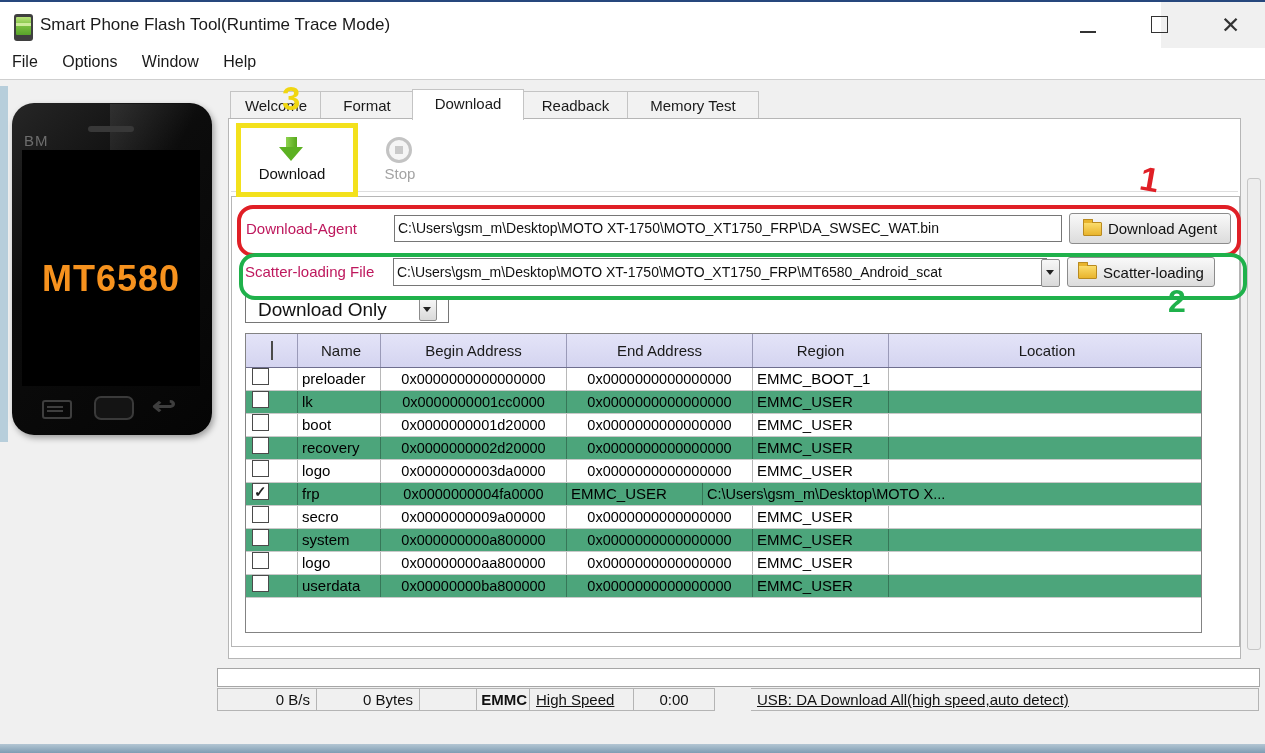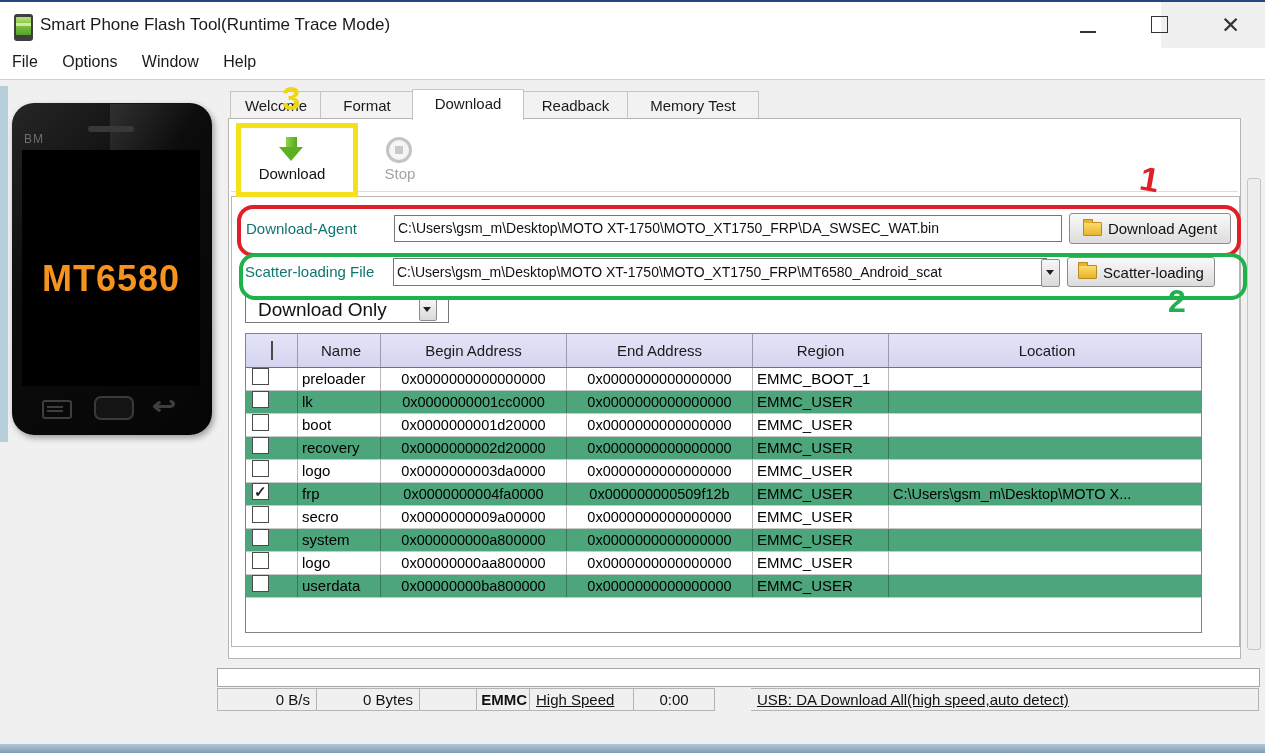--- a/index.html
+++ b/index.html
@@ -22,21 +22,21 @@
   .menu-item{display:inline-block;margin-top:5px;font-size:16px;color:#1a1a1a;padding:0 10px;}
   .menu-item:first-child{margin-left:2px;}
 
   
   .blue-stripe{left:0;top:86px;width:8px;height:356px;background:#b7cedb;}
   .phone-body{left:12px;top:103px;width:200px;height:332px;background:#0c0c0c;border-radius:22px;
       background:linear-gradient(135deg,#262626 0%,#0c0c0c 38%,#050505 100%);box-shadow:2px 3px 6px rgba(0,0,0,.35);}
   .phone-glare{left:110px;top:104px;width:100px;height:60px;border-radius:0 22px 0 0;
       background:linear-gradient(115deg,rgba(255,255,255,.10),rgba(255,255,255,0) 70%);}
   .phone-speaker{left:88px;top:126px;width:46px;height:6px;background:#383838;border-radius:3px;}
-  .phone-brand{left:24px;top:132px;font-size:12px;color:#6d6d6d;letter-spacing:1px;}
+  .phone-brand{left:24px;top:132px;font-size:15px;color:#6d6d6d;letter-spacing:1px;}
   .phone-screen{left:22px;top:150px;width:178px;height:236px;background:#000;}
   .phone-label{left:22px;top:258px;width:178px;text-align:center;font-size:36px;font-weight:bold;
       color:#f6921e;letter-spacing:1px;}
   .nav-menu{left:42px;top:400px;width:26px;height:15px;border:2px solid #3e3e3e;border-radius:3px;}
   .nav-menu:after{content:"";position:absolute;left:3px;top:4px;width:16px;height:2px;background:#3e3e3e;box-shadow:0 4px 0 #3e3e3e;}
   .nav-home{left:94px;top:396px;width:36px;height:20px;border:2px solid #3a3a3a;border-radius:7px;background:#141414;}
   .nav-back{left:154px;top:392px;font-size:24px;font-weight:bold;color:#3e3e3e;transform:scaleX(1.2);}
 
   
   .tab{top:91px;height:27px;background:#f2f2f2;border:1px solid #c4c4c4;border-bottom:none;
@@ -59,21 +59,21 @@
 
   
   .group-box{left:231px;top:196px;width:1007px;height:449px;border:1px solid #b6b6b6;background:#fff;}
   .anno-red{left:237px;top:205px;width:996px;height:44px;border:4px solid #e01f26;border-radius:16px;z-index:6;}
   .anno-green{left:239px;top:253px;width:1000px;height:39px;border:4px solid #1fb14b;border-radius:16px;z-index:6;}
   .anno-num{font-weight:bold;z-index:7;font-family:"Liberation Sans",sans-serif;}
   .num1{left:1140px;top:160px;font-size:34px;color:#e01f26;transform:rotate(10deg);}
   .num2{left:1168px;top:283px;font-size:32px;color:#1fb14b;}
   .num3{left:282px;top:80px;font-size:33px;color:#f0d611;z-index:8;}
 
-  .field-label{font-size:15px;color:#0f766e;}
+  .field-label{font-size:15px;color:#be185d;}
   .txt-input{background:#fff;border:1px solid #767676;font-size:14px;color:#111;
       padding:0 3px;line-height:25px;white-space:nowrap;overflow:hidden;}
   .da-label{left:246px;top:220px;}
   .da-input{left:394px;top:215px;width:660px;height:25px;}
   .da-btn{left:1069px;top:213px;width:160px;height:29px;}
   .sc-label{left:245px;top:263px;}
   .sc-input{left:393px;top:258px;width:646px;height:26px;line-height:26px;}
   .combo-arrow-btn{left:1041px;top:259px;width:17px;height:26px;background:linear-gradient(#f7f7f7,#d9d9d9);
       border:1px solid #8c8c8c;border-radius:2px;}
   .sc-btn{left:1067px;top:257px;width:146px;height:28px;}
@@ -262,21 +262,20 @@
     <span class="cell col-loc"></span>
   </div>
   <div class="trow green">
     <span class="cell col-cb">
         <span class="cb checked">
           <span class="tick">✓</span>
         </span>
       </span>
     <span class="cell col-name">frp</span>
     <span class="cell col-begin">0x0000000004fa0000</span>
-    <span class="cell col-end">0x000000000509f12b</span>
     <span class="cell col-region">EMMC_USER</span>
     <span class="cell col-loc">C:\Users\gsm_m\Desktop\MOTO X...</span>
   </div>
   <div class="trow">
     <span class="cell col-cb">
         <span class="cb"></span>
       </span>
     <span class="cell col-name">secro</span>
     <span class="cell col-begin">0x0000000009a00000</span>
     <span class="cell col-end">0x0000000000000000</span>

